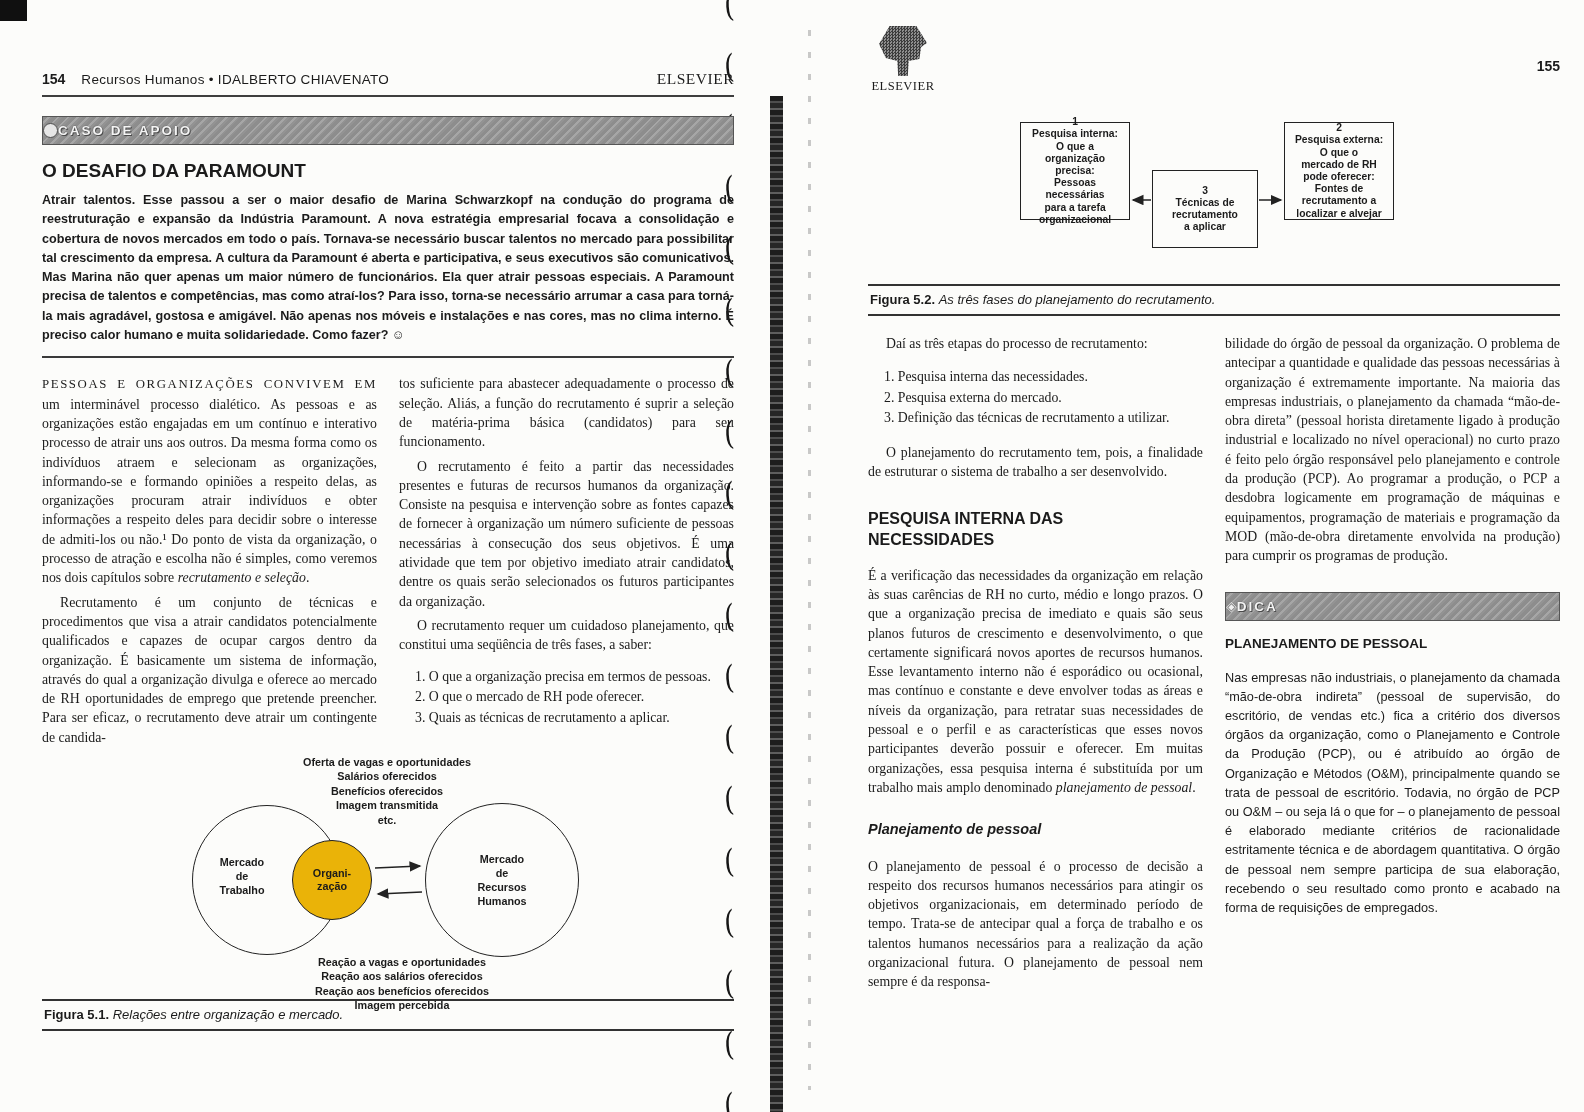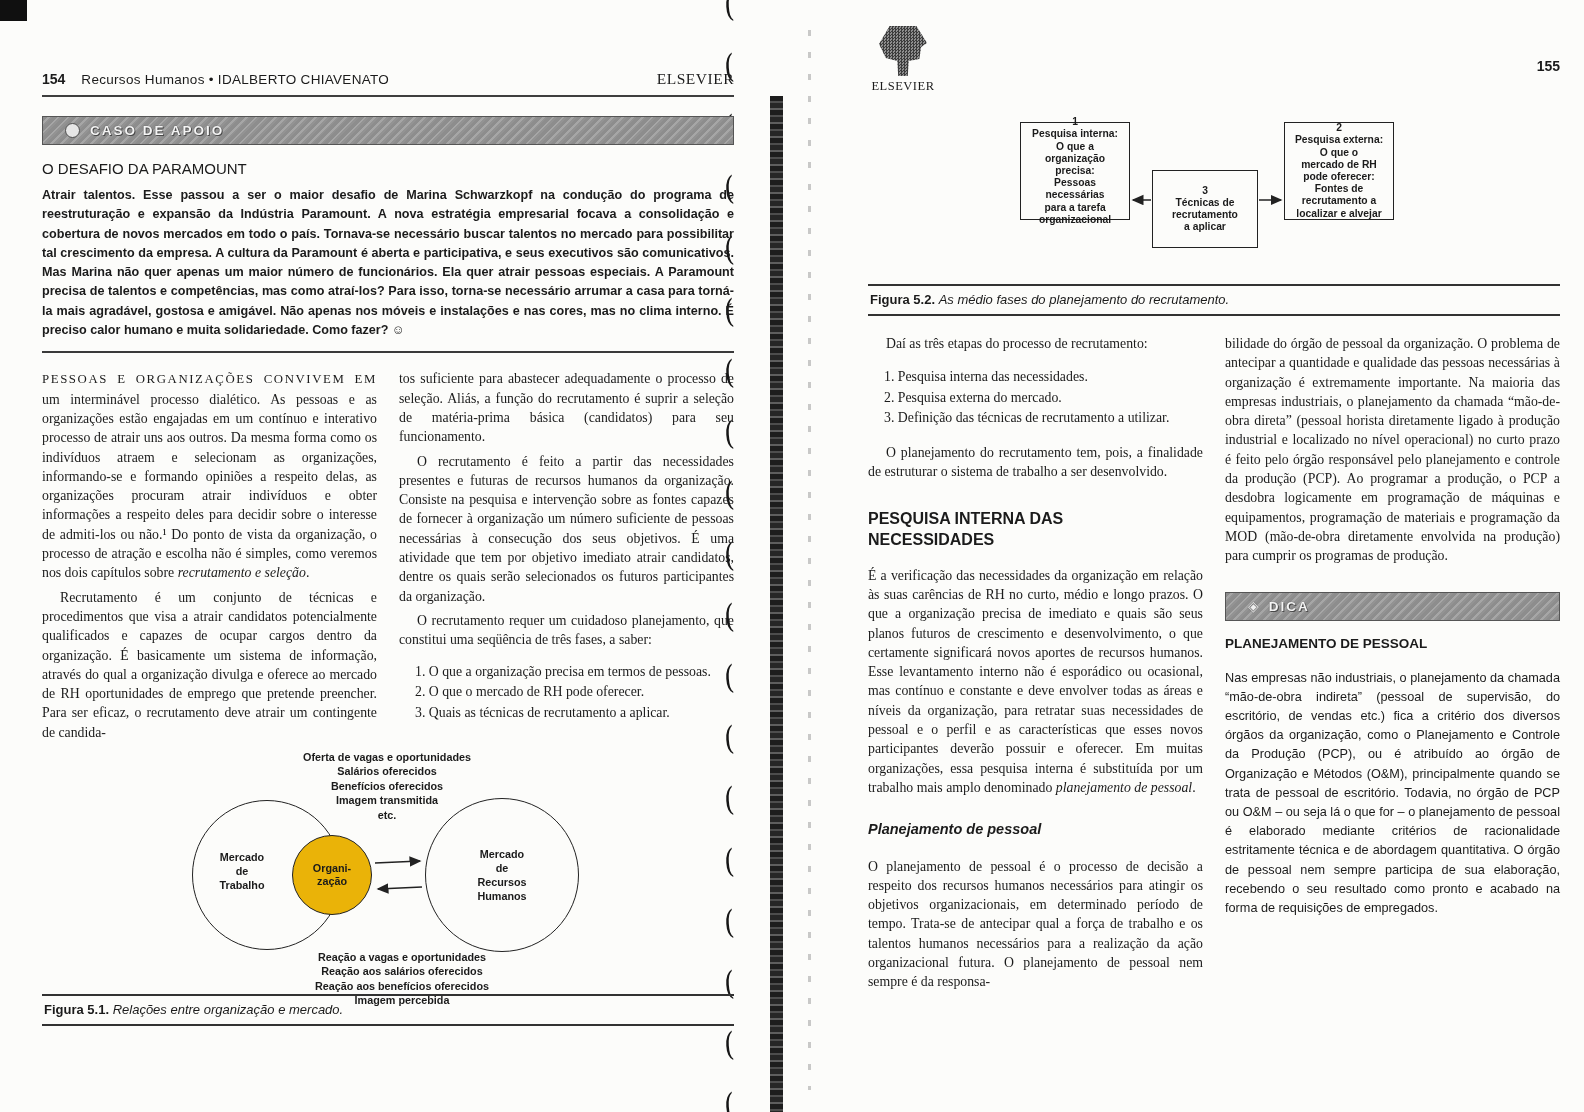--- a/index.html
+++ b/index.html
@@ -11,21 +11,21 @@
   .spiral-binding{position:absolute;left:724px;top:-8px;width:36px;height:1126px;
                   display:flex;flex-direction:column;justify-content:space-between;align-items:flex-start;}
   .spiral-binding span{font-family:"DejaVu Serif",serif;font-size:26px;line-height:26px;color:#161616;
                        transform:scaleY(1.25) rotate(-4deg);}
   .binding-strip{position:absolute;left:770px;top:96px;width:13px;height:1016px;
     background:repeating-linear-gradient(180deg,#1d1d1d 0 5px,#4d4d4d 5px 7px,#262626 7px 12px,#5e5e5e 12px 14px);}
   .binding-strip2{position:absolute;left:808px;top:30px;width:3px;height:1060px;opacity:.45;
     background:repeating-linear-gradient(180deg,#8a8a8a 0 6px,transparent 6px 22px);}
   
   .page{position:absolute;}
-  .texture-banner{display:flex;align-items:center;gap:10px;height:27px;padding:0 22px;
+  .texture-banner{display:flex;align-items:center;height:27px;padding:0 0;
     background:repeating-linear-gradient(135deg,#8d8d8d 0 3px,#a6a6a6 3px 5px,#939393 5px 7px);
     border:1px solid #555;}
   .banner-label{font-family:"Liberation Sans",sans-serif;font-weight:bold;font-size:13.5px;
     letter-spacing:2px;color:#f4f4f4;text-shadow:1px 1px 0 #4a4a4a,0 0 1px #333;}
   .fig-caption{border-top:2px solid #323232;border-bottom:2px solid #323232;padding:6px 2px 7px;
     font-family:"Liberation Sans",sans-serif;font-size:13px;}
   .cap-label{font-weight:bold;}
   .cap-text{font-style:italic;}
   p{margin:0;}
   .serif{font-size:13.8px;line-height:19.3px;text-align:justify;}
@@ -33,21 +33,21 @@
   .pgap{margin-top:5px;}
   .list-item{font-size:13.8px;line-height:20.6px;margin-left:16px;padding-left:17px;text-indent:-17px;}
   
   .page-left{left:42px;top:70px;width:692px;}
   .lp-header{display:flex;align-items:baseline;gap:16px;padding-bottom:7px;border-bottom:2px solid #3e3e3e;}
   .pagenum{font-family:"Liberation Sans",sans-serif;font-weight:bold;font-size:14px;}
   .runhead{font-family:"Liberation Sans",sans-serif;font-size:13.5px;letter-spacing:.3px;}
   .pub{margin-left:auto;font-family:"Liberation Serif",serif;font-size:15.5px;letter-spacing:.5px;}
   .caso{margin-top:19px;}
   .banner-dot{width:13px;height:13px;border-radius:50%;background:#e6e6e6;border:1px solid #4e4e4e;flex:0 0 auto;}
-  .case-title{margin:15px 0 0 0;font-family:"Liberation Sans",sans-serif;font-weight:normal;font-size:15px;}
+  .case-title{margin:15px 0 0 0;font-family:"Liberation Sans",sans-serif;font-weight:bold;font-size:19px;}
   .case-body{margin-top:9px;font-family:"Liberation Sans",sans-serif;font-weight:bold;font-size:12.6px;
     line-height:19.3px;text-align:justify;padding-bottom:11px;border-bottom:2px solid #3a3a3a;}
   .cols{display:flex;gap:22px;margin-top:16px;}
   .col{width:335px;}
   .smallcaps{letter-spacing:1.6px;font-size:12.8px;}
   
   .fig1{position:relative;height:244px;margin:8px 0 0 0;font-family:"Liberation Sans",sans-serif;}
   .fig1-top-labels{position:absolute;left:170px;top:0;width:350px;text-align:center;
     font-weight:bold;font-size:10.8px;line-height:14.4px;}
   .fig1-bottom-labels{position:absolute;left:180px;top:200px;width:360px;text-align:center;
@@ -237,21 +237,21 @@
             <path d="M0,0 L8,3.5 L0,7 z" fill="#222"></path>
           </marker>
         </defs>
         <line x1="283" y1="82" x2="265" y2="82" stroke="#222" stroke-width="1.5" marker-end="url(#ar2)"></line>
         <line x1="391" y1="82" x2="413" y2="82" stroke="#222" stroke-width="1.5" marker-end="url(#ar2)"></line>
       </svg>
     </figure>
 
     <div class="fig-caption cap2">
       <span class="cap-label">Figura 5.2.</span>
-      <span class="cap-text">As médio fases do planejamento do recrutamento.</span>
+      <span class="cap-text">As três fases do planejamento do recrutamento.</span>
     </div>
 
     <div class="cols rcols">
       <div class="col">
         <p class="serif indent">Daí as três etapas do processo de recrutamento:</p>
         <div style="margin-top:14px;">
           <p class="list-item">1. Pesquisa interna das necessidades.</p>
           <p class="list-item">2. Pesquisa externa do mercado.</p>
           <p class="list-item">3. Definição das técnicas de recrutamento a utilizar.</p>
         </div>

